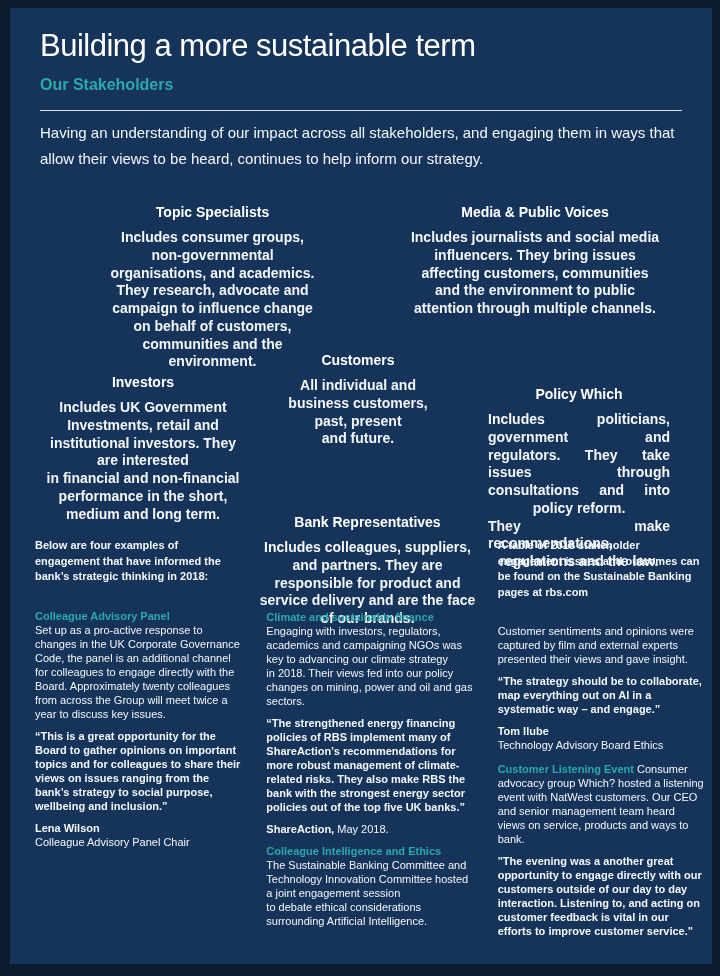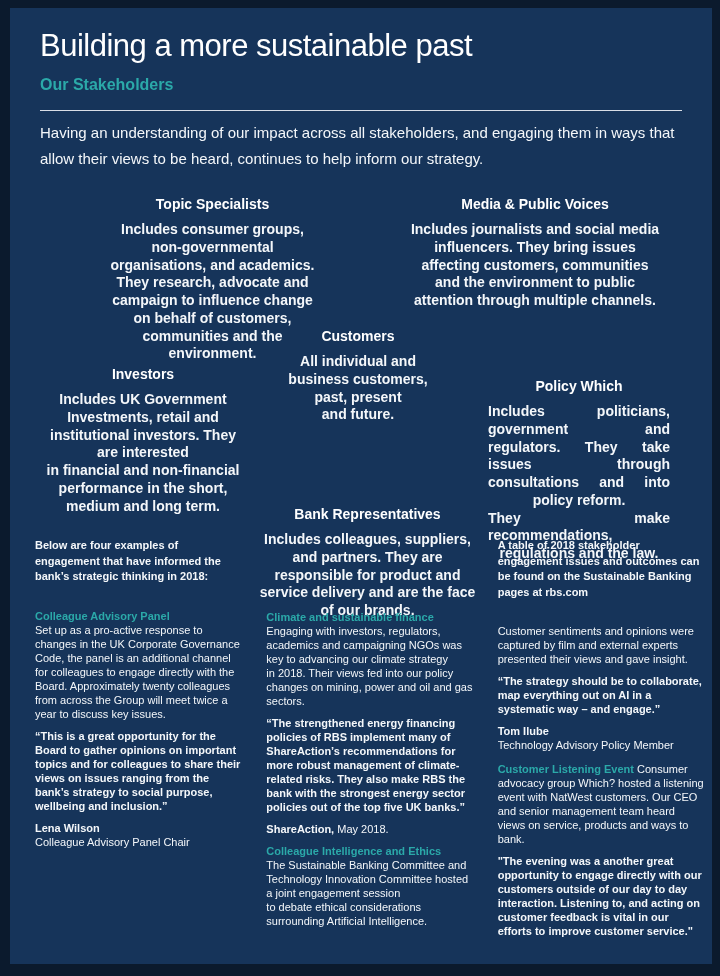--- a/index.html
+++ b/index.html
@@ -21,29 +21,29 @@
     margin:0 0 12px 0;color:#ffffff;
   }
   .subtitle{
     font-size:16px;font-weight:700;margin:0 0 16px 0;color:#2BA9A9;
   }
   .rule{border:none;border-top:1px solid #d9dee6;margin:0 0 9px 0;}
   .intro{font-size:15px;line-height:1.7;margin:0;color:#f4f7fa;}
 
   
   .stakeholder{position:absolute;text-align:center;}
-  .stakeholder h3{font-size:14px;font-weight:700;margin:0 0 9px 0;color:#ffffff;}
+  .stakeholder h3{font-size:14px;font-weight:700;margin:8px 0 9px 0;color:#ffffff;}
   .stakeholder p{
     font-size:14px;font-weight:700;line-height:1.27;margin:0;
     white-space:pre-line;color:#f4f7fa;
   }
   .st-topic   {left:95px; top:188px;width:215px;}
   .st-media   {left:400px;top:188px;width:250px;}
   .st-invest  {left:28px; top:358px;width:210px;}
-  .st-cust    {left:277px;top:320px;width:142px;}
+  .st-cust    {left:277px;top:336px;width:142px;}
   .st-policy  {left:478px;top:370px;width:182px;}
   .st-policy p{text-align:justify;text-align-last:center;}
   .st-bank    {left:245px;top:498px;width:225px;}
 
   
   .bottom{
     position:absolute;left:25px;top:530px;width:670px;
     display:grid;grid-template-columns:1fr 1fr 1fr;column-gap:24px;
   }
   .col{font-size:11px;line-height:14px;color:#f4f7fa;}
@@ -56,21 +56,21 @@
   .byline{margin:2px 0 10px 0 !important;}
   .block{display:block;}
   strong{font-weight:700;}
 </style>
 </head>
 <body>
 
 <div class="page">
 
   <div class="header">
-    <h1 class="title">Building a more sustainable past</h1>
+    <h1 class="title">Building a more sustainable term</h1>
     <h2 class="subtitle">Our Stakeholders</h2>
     <hr class="rule">
     <p class="intro">Having an understanding of our impact across all stakeholders, and engaging them in ways that allow their views to be heard, continues to help inform our strategy.</p>
   </div>
 
   <div class="stakeholder st-topic">
     <h3>Topic Specialists</h3>
     <p>Includes consumer groups, non-governmental organisations, and academics. They research, advocate and campaign to influence change on behalf of customers, communities and the environment.</p>
   </div>
 
@@ -117,19 +117,19 @@
       <p class="quote">“The strengthened energy financing policies of RBS implement many of ShareAction’s recommendations for more robust management of climate- related risks. They also make RBS the bank with the strongest energy sector policies out of the top five UK banks.”</p>
       <p><strong>ShareAction,</strong> <span>May 2018.</span></p>
       <p><span class="teal teal-block">Colleague Intelligence and Ethics</span><span>The Sustainable Banking Committee and Technology Innovation Committee hosted a joint engagement session
 to debate ethical considerations surrounding Artificial Intelligence.</span></p>
     </div>
 
     <div class="col col-right">
       <p class="intro-bold">A table of 2018 stakeholder engagement issues and outcomes can be found on the Sustainable Banking pages at rbs.com</p>
       <p>Customer sentiments and opinions were captured by film and external experts presented their views and gave insight.</p>
       <p class="quote">“The strategy should be to collaborate, map everything out on AI in a systematic way – and engage.”</p>
-      <p class="byline"><strong class="block">Tom Ilube</strong><span class="block">Technology Advisory Policy Member</span></p>
+      <p class="byline"><strong class="block">Tom Ilube</strong><span class="block">Technology Advisory Board Ethics</span></p>
       <p><span class="teal">Customer Listening Event</span> <span>Consumer advocacy group Which? hosted a listening event with NatWest customers. Our CEO and senior management team heard views on service, products and ways to bank.</span></p>
       <p class="quote">"The evening was a another great opportunity to engage directly with our customers outside of our day to day interaction. Listening to, and acting on customer feedback is vital in our efforts to improve customer service."</p>
     </div>
 
   </div>
 </div>
 
 </body></html>

